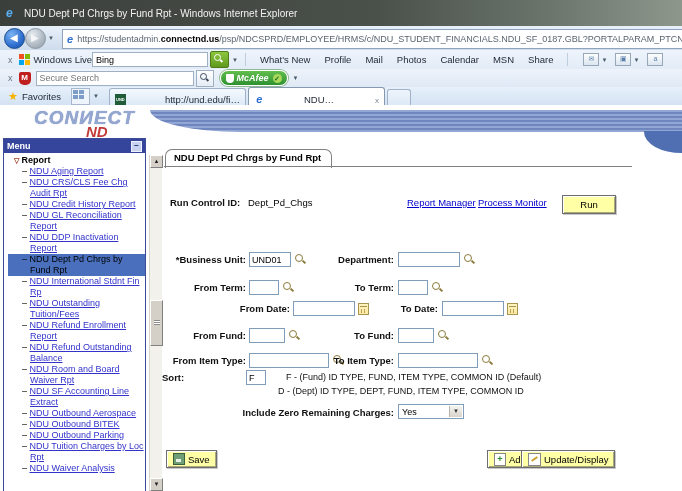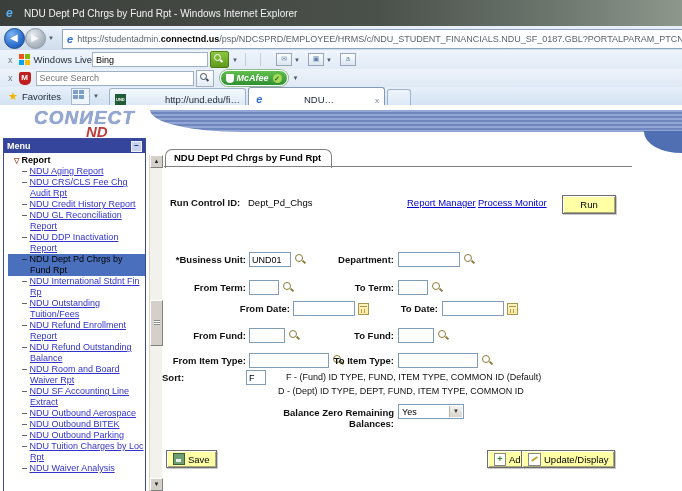--- a/index.html
+++ b/index.html
@@ -174,20 +174,30 @@
       <i style="background:#f25022"></i>
         <i style="background:#7fba00"></i>
         <i style="background:#00a4ef"></i>
         <i style="background:#ffb900"></i>
     </span>
     <span>Windows Live</span>
     <input class="live-search" value="Bing" style="">
     <span class="greenbtn"><span class="mag"></span></span>
     <span class="drop6" style="margin-left:3px">▼</span>
     <span class="tb-sep"></span>
+    <span style="display:flex;align-items:center;">
+
+    <span class="tb-link">What's New</span>
+        <span class="tb-link">Profile</span>
+        <span class="tb-link">Mail</span>
+        <span class="tb-link">Photos</span>
+        <span class="tb-link">Calendar</span>
+        <span class="tb-link">MSN</span>
+        <span class="tb-link">Share</span>
+      </span>
     <span class="tb-sep"></span>
     <span class="tb-ico">✉</span>
     <span class="drop6" style="margin-left:2px">▼</span>
     <span class="tb-ico">▣</span>
     <span class="drop6" style="margin-left:2px">▼</span>
     <span class="tb-ico">a</span>
   </div>
 
   <div class="abs mcbar">
     <span class="tb-x">x</span>
@@ -351,21 +361,21 @@
               <span class="icon-lookup"></span>
             </span>
           </div>
         </div>
 
       <span class="abs flabel sort-label">Sort:</span>
       <input class="abs pinput sort-input" value="F" style="">
       <span class="abs sort-l1">F - (Fund) ID TYPE, FUND, ITEM TYPE, COMMON ID (Default)</span>
       <span class="abs sort-l2">D - (Dept) ID TYPE, DEPT, FUND, ITEM TYPE, COMMON ID</span>
 
-      <span class="abs flabel inc-label">Balance Zero Remaining Balances:</span>
+      <span class="abs flabel inc-label">Include Zero Remaining Charges:</span>
       <span class="abs inc-select">
         <span>Yes</span>
         <span class="inc-arrow">▼</span>
       </span>
 
       <div class="abs btnrow">
         <span class="ybtn savebtn">
             <span class="ico-save"></span>
             <span>Save</span>
           </span>

